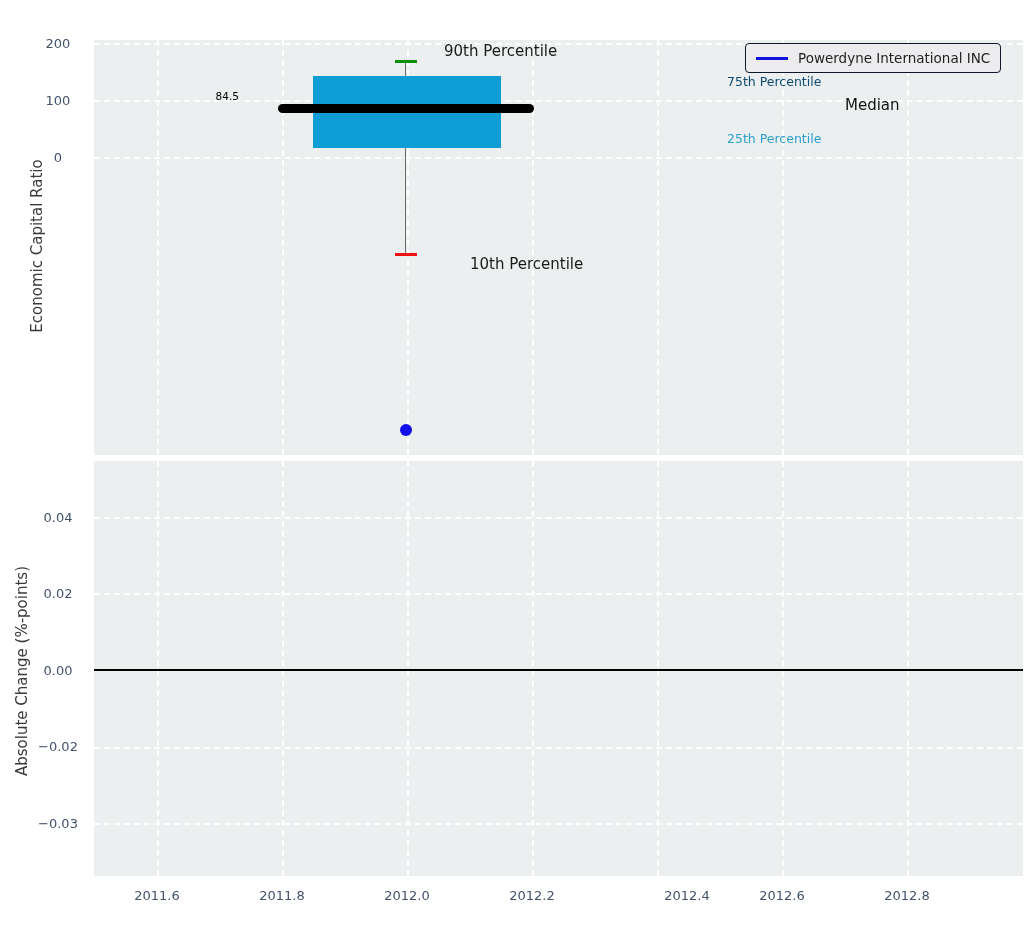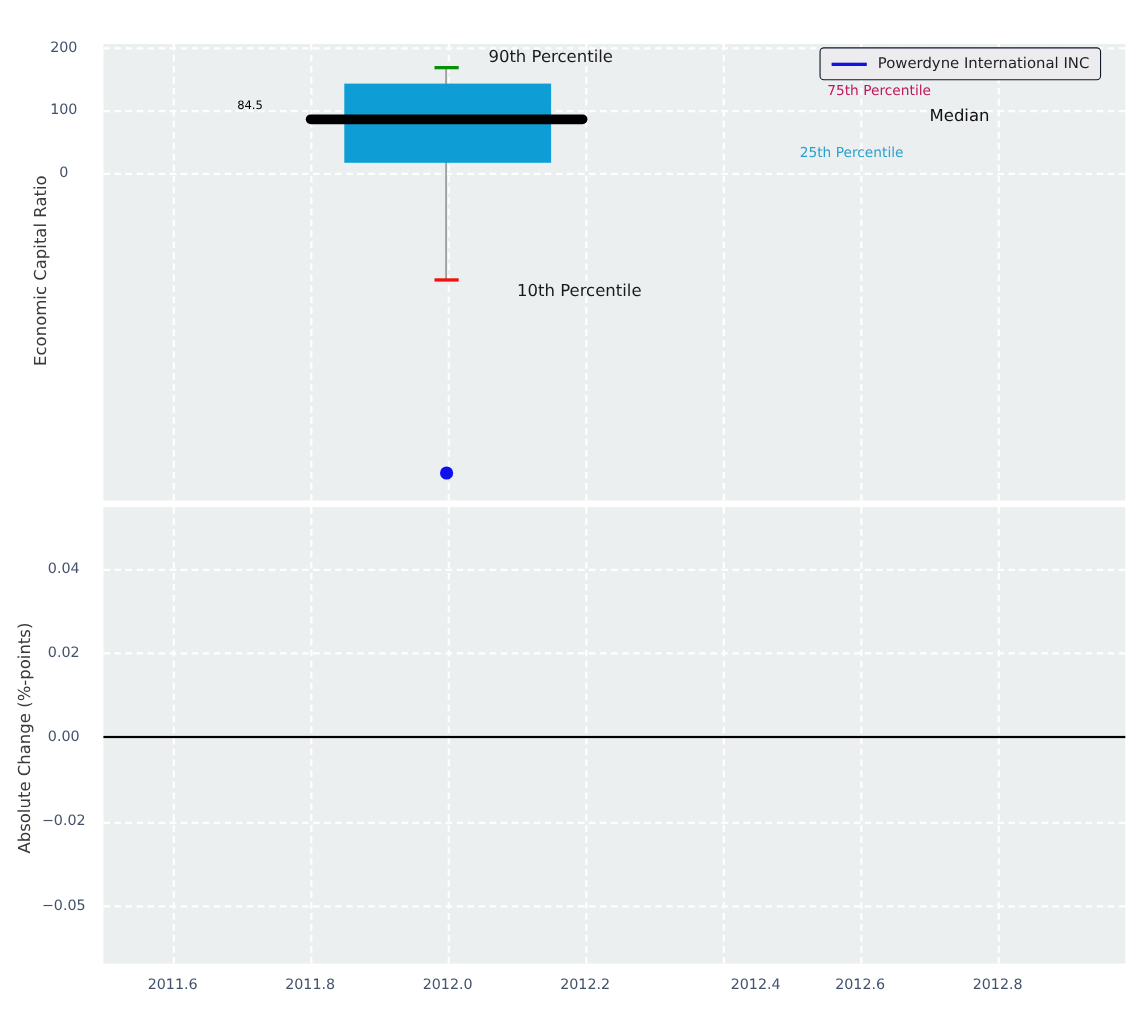--- a/index.html
+++ b/index.html
@@ -102,21 +102,21 @@
   .zero-line {
     position: absolute;
     left: 0; right: 0; top: 208px;
     height: 2px;
     background: #000000;
   }
   
   .ann { position: absolute; color: #1a1a1a; }
   .ann-p90 { left: 444px; top: 42px; font-size: 15px; }
   .ann-p10 { left: 470px; top: 255px; font-size: 15px; }
-  .ann-p75 { left: 727px; top: 74px; font-size: 12.5px; color: #be185d; margin-left: 25px; }
+  .ann-p75 { left: 727px; top: 74px; font-size: 12.5px; color: #0c4a6e; }
   .ann-p25 { left: 727px; top: 131px; font-size: 12.5px; color: #2aa0ce; }
   .ann-median { left: 845px; top: 96px; font-size: 15px; color: #111111; }
   .ann-median-value { left: 203px; top: 90px; width: 36px; text-align: right; font-size: 10.5px; color: #000000; }
   .legend {
     position: absolute;
     left: 745px; top: 43px;
     display: inline-flex;
     align-items: center;
     gap: 10px;
     padding: 6px 10px;
@@ -191,21 +191,21 @@
     <div class="hgrid" style="top:132px"></div>
     <div class="hgrid" style="top:286px"></div>
     <div class="hgrid" style="top:362px"></div>
     <div class="zero-line"></div>
   </div>
 
   <div class="ytick" style="top:510px">0.04</div>
   <div class="ytick" style="top:586px">0.02</div>
   <div class="ytick" style="top:663px">0.00</div>
   <div class="ytick" style="top:739px">−0.02</div>
-  <div class="ytick" style="top:816px">−0.05</div>
+  <div class="ytick" style="top:816px">−0.03</div>
 
   <div class="axis-label-y" style="left:-138px; top:662px;">Absolute Change (%-points)</div>
 
   <div class="xtick" style="left:125px">2011.6</div>
   <div class="xtick" style="left:250px">2011.8</div>
   <div class="xtick" style="left:375px">2012.0</div>
   <div class="xtick" style="left:500px">2012.2</div>
   <div class="xtick" style="left:655px">2012.4</div>
   <div class="xtick" style="left:750px">2012.6</div>
   <div class="xtick" style="left:875px">2012.8</div>

